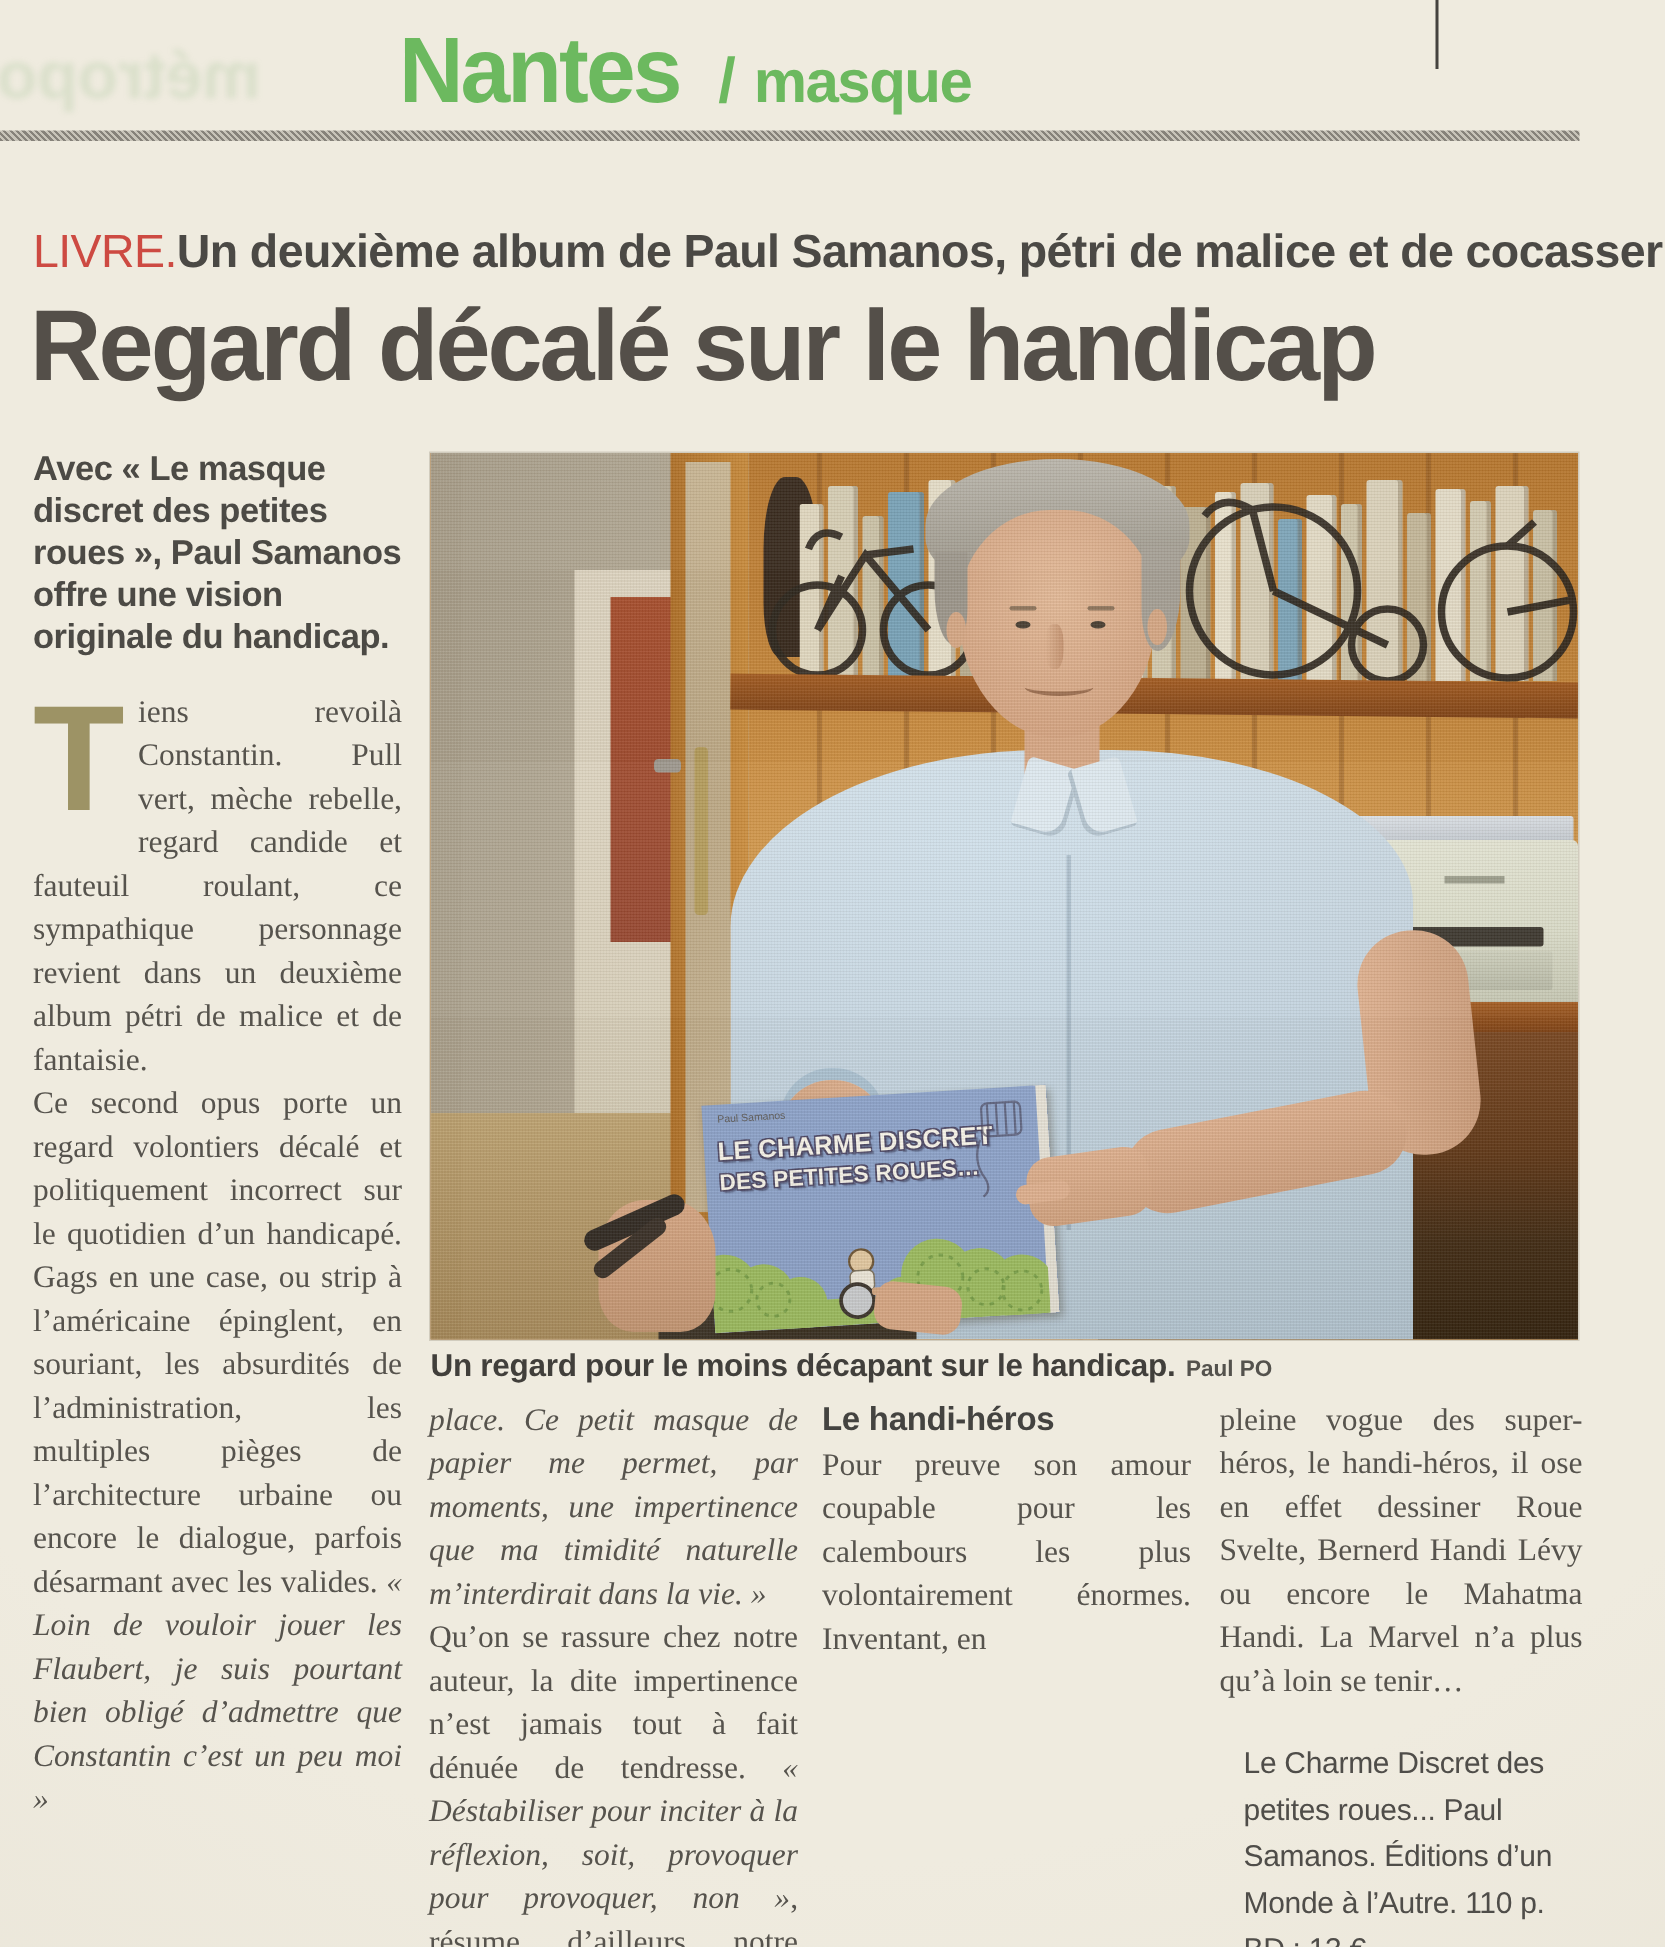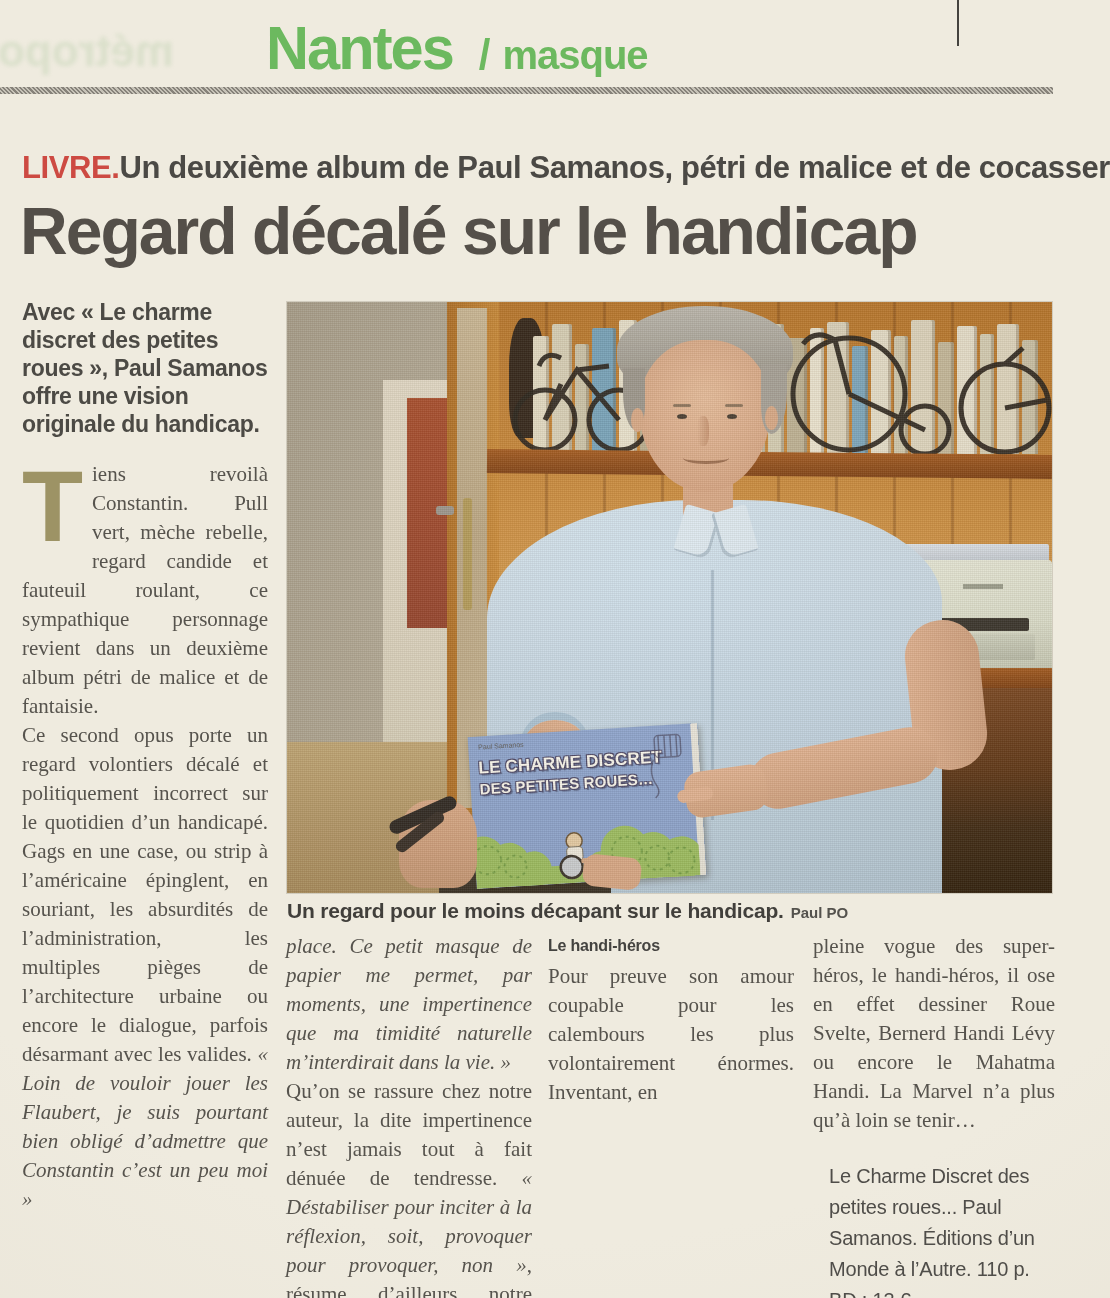--- a/index.html
+++ b/index.html
@@ -14,41 +14,41 @@
     font-weight:800; font-size:44px; transform:scaleX(-1); filter:blur(2px); overflow:hidden; white-space:nowrap; }
   .masthead { position:absolute; left:266px; top:12px; display:flex; align-items:baseline; color:#6cb95f; }
   .masthead .city { font-size:62px; font-weight:800; letter-spacing:-2px; transform:scaleX(.96); transform-origin:left; }
   .masthead .sep { font-size:42px; font-weight:800; margin:0 12px 0 18px; }
   .masthead .section { font-size:40px; font-weight:800; letter-spacing:-1px; }
   .rule-halftone { position:absolute; left:0; top:87px; width:1053px; height:7px;
     background:repeating-linear-gradient(45deg,#86827a 0 1.5px,#c7c3b8 1.5px 3px); }
   .scan-line { position:absolute; left:957px; top:0; width:2px; height:46px; background:#45433f; }
   
   .kicker { position:absolute; left:22px; top:150px; font-size:31px; letter-spacing:-.4px; white-space:nowrap; }
-  .kicker .lab { color:#cd4a42; font-weight:700; }
+  .kicker .lab { color:#cd4a42; font-weight:400; }
   .kicker .txt { color:#4b4945; font-weight:700; }
   .headline { position:absolute; left:20px; top:192px; width:1085px; color:#544f49;
     font-size:67px; font-weight:800; letter-spacing:-2px; transform:scaleX(.985); transform-origin:left;
     white-space:nowrap; }
   
   .col { position:absolute; color:#55534e; }
   .col1 { left:22px; top:298px; width:246px; }
   .col2 { left:286px; top:932px; width:246px; }
   .col3 { left:548px; top:932px; width:246px; }
   .col4 { left:813px; top:932px; width:242px; }
   .standfirst { font-family:"Liberation Sans",sans-serif; font-weight:700; font-size:23px; line-height:28px;
     color:#4c4a45; letter-spacing:-.3px; margin-bottom:22px; }
   .body-p { font-family:"Liberation Serif",serif; font-size:21px; line-height:29px; text-align:justify;
     color:#56534d; }
   .body-p em { font-style:italic; }
   .dropcap { float:left; width:60px; height:84px; margin:6px 10px 0 0; color:#9d9365;
     font-family:"Liberation Sans",sans-serif; font-weight:800; font-size:100px; line-height:80px; }
   .pullquote { font-family:"Liberation Sans",sans-serif; font-weight:800; font-size:27px; line-height:33px;
     color:#5eb757; letter-spacing:-.3px; margin:24px 0 18px 0; }
-  .subhead3 { font-family:"Liberation Sans",sans-serif; font-weight:800; font-size:16px; line-height:27px;
+  .subhead3 { font-family:"Liberation Sans",sans-serif; font-weight:800; font-size:22px; line-height:27px;
     color:#444340; margin-bottom:3px; letter-spacing:-.2px; }
   .bookref { font-family:"Liberation Sans",sans-serif; font-size:20px; line-height:31px; color:#4f4d49;
     margin-top:26px; padding-left:16px; letter-spacing:-.2px; }
   .bookref .l2 { display:block; }
   
   .photo { position:absolute; left:287px; top:302px; width:765px; height:591px; overflow:hidden;
     background:#c08038; box-shadow:0 0 0 1px rgba(120,110,90,.25); }
   .abs { position:absolute; }
   .wood { left:200px; top:0; width:565px; height:591px;
     background:
@@ -140,21 +140,21 @@
   </div>
   <div class="rule-halftone"></div>
   <div class="scan-line"></div>
 
   <div class="kicker">
     <span class="lab">LIVRE.</span><span class="txt">Un deuxième album de Paul Samanos, pétri de malice et de cocasserie</span>
   </div>
   <h1 class="headline">Regard décalé sur le handicap</h1>
 
   <div class="col col1">
-    <p class="standfirst">Avec « Le charme discret des petites roues », Paul Samanos offre une vision originale du handicap.</p>
+    <p class="standfirst">Avec « Le masque discret des petites roues », Paul Samanos offre une vision originale du handicap.</p>
     <p class="body-p"><span class="dropcap">T</span><span>iens revoilà Constantin. Pull vert, mèche rebelle, regard candide et fauteuil roulant, ce sympathique personnage revient dans un deuxième album pétri de malice et de fantaisie.</span></p>
     <p class="body-p"><span>Ce second opus porte un regard volontiers décalé et politiquement incorrect sur le quotidien d’un handicapé. Gags en une case, ou strip à l’américaine épinglent, en souriant, les absurdités de l’administration, les multiples pièges de l’architecture urbaine ou encore le dialogue, parfois désarmant avec les valides. </span><em>« Loin de vouloir jouer les Flaubert, je suis pourtant bien obligé d’admettre que Constantin c’est un peu moi »</em></p>
   </div>
 
   <div class="photo">
     <div class="abs wood"></div>
     <div class="abs hall"></div>
     <div class="abs hall-white"></div>
     <div class="abs hall-reddoor"></div>
     <div class="abs hall-floor"></div>

